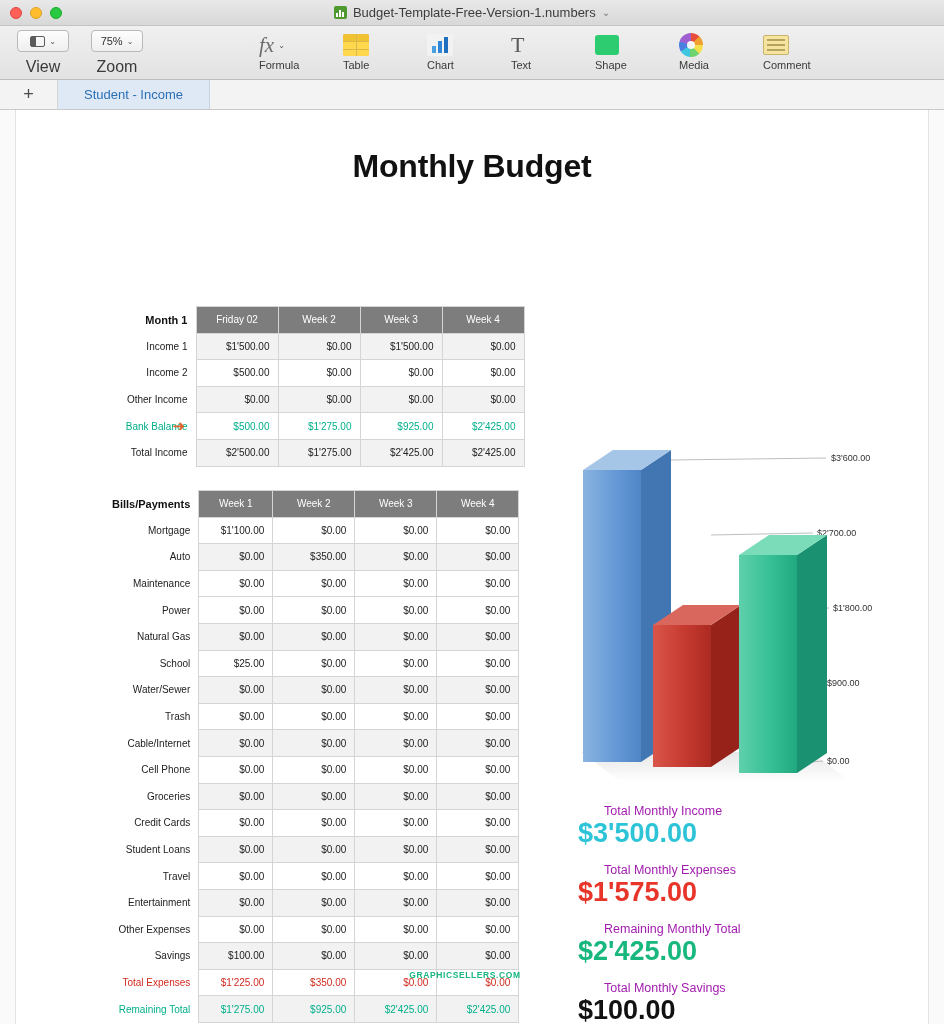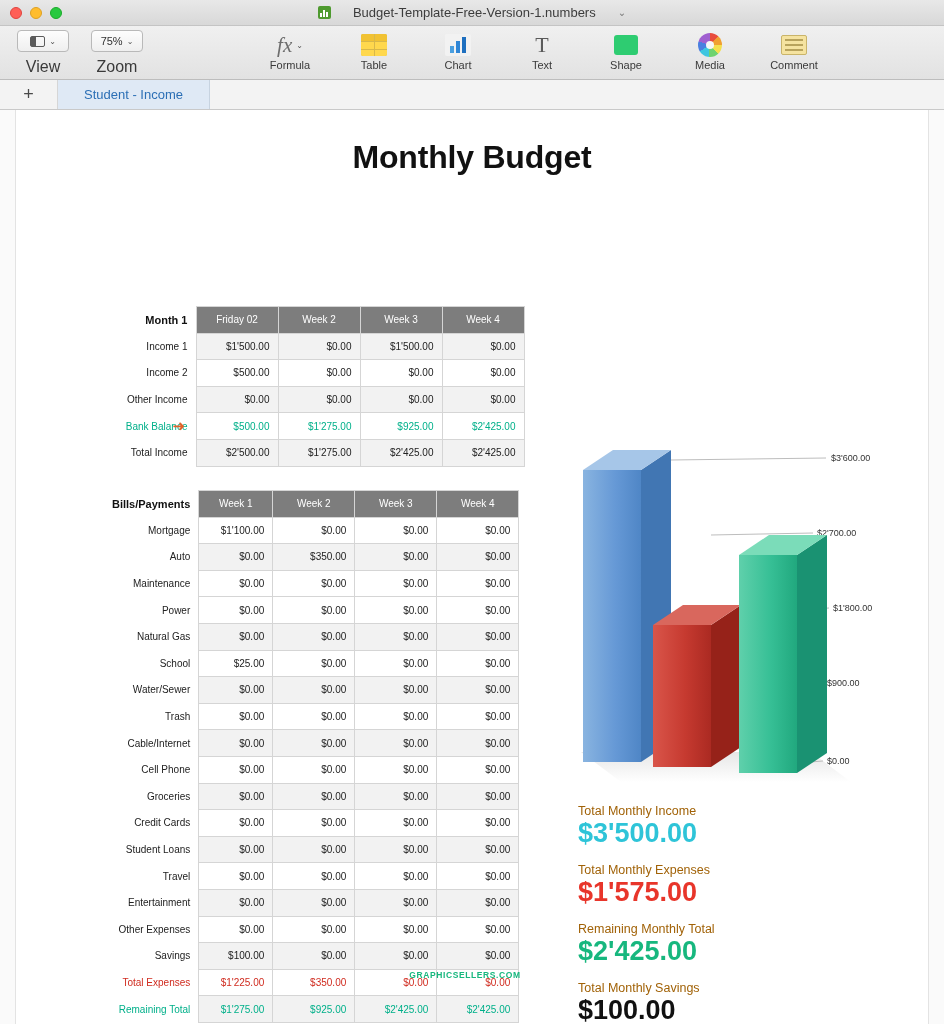--- a/index.html
+++ b/index.html
@@ -34,21 +34,21 @@
   .dot.green { background: #28c940; border: 1px solid #1aab29; }
   .doc-title {
     position: absolute;
     left: 0; right: 0;
     text-align: center;
     font-size: 13px;
     color: #3c3c3c;
     display: flex;
     align-items: center;
     justify-content: center;
-    gap: 22px;
+    gap: 6px;
     pointer-events: none;
   }
   .doc-title .numbers-icon {
     width: 13px; height: 13px;
     background: #4e9a2f;
     border-radius: 2px;
     display: inline-flex;
     align-items: flex-end;
     justify-content: center;
     gap: 1px;
@@ -105,21 +105,21 @@
     flex: 1;
     display: flex;
     justify-content: center;
     gap: 22px;
     padding-right: 8px;
   }
   .tool {
     width: 62px;
     display: flex;
     flex-direction: column;
-    align-items: center;
+    align-items: flex-start;
   }
   .tool .glyph {
     height: 30px;
     display: flex;
     align-items: center;
     justify-content: center;
   }
   .tool .tlabel { font-size: 11px; color: #3a3a3a; margin-top: -1px; }
 
   .fx { font-family: "Liberation Serif", serif; font-style: italic; font-size: 21px; color: #6d6d6d; }
@@ -184,21 +184,21 @@
     height: 914px;
     background: #ffffff;
     box-shadow: 0 0 0 1px #e3e3e3;
   }
 
   .doc-h1 {
     text-align: center;
     font-size: 32px;
     font-weight: bold;
     color: #111;
-    margin-top: 29px;
+    margin-top: 38px;
     letter-spacing: -0.2px;
   }
 
   
   table.budget {
     border-collapse: collapse;
     font-size: 10px;
     color: #222;
   }
   table.budget td, table.budget th {
@@ -243,21 +243,21 @@
   }
 
   .tbl-wrap-income { position: absolute; left: 100px; top: 196px; }
   .tbl-wrap-bills { position: absolute; left: 88px; top: 380px; }
 
   .col-w { width: 101px; }
 
   
   .chartbox { position: absolute; left: 545px; top: 320px; width: 360px; height: 370px; }
   .summary { position: absolute; left: 562px; top: 680px; width: 340px; }
-  .sum-label { font-size: 12.5px; color: #a16207; margin-top: 14px; }
+  .sum-label { font-size: 12.5px; color: #a21caf; margin-top: 14px; margin-left: 26px; }
   .sum-value { font-size: 27px; font-weight: bold; line-height: 1.15; }
   .v-blue { color: #2ec4d8; }
   .v-red { color: #e8352a; }
   .v-green { color: #17b77e; }
   .v-black { color: #111; }
 
   .footer-brand {
     position: absolute;
     left: 0; right: 14px;
     top: 860px;

